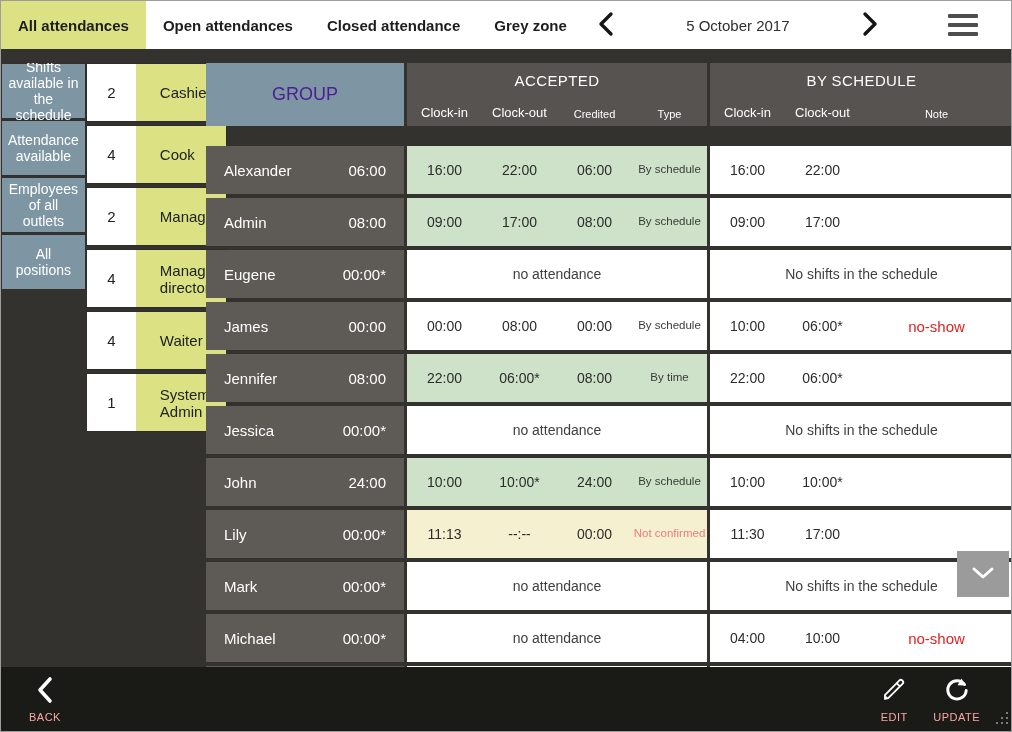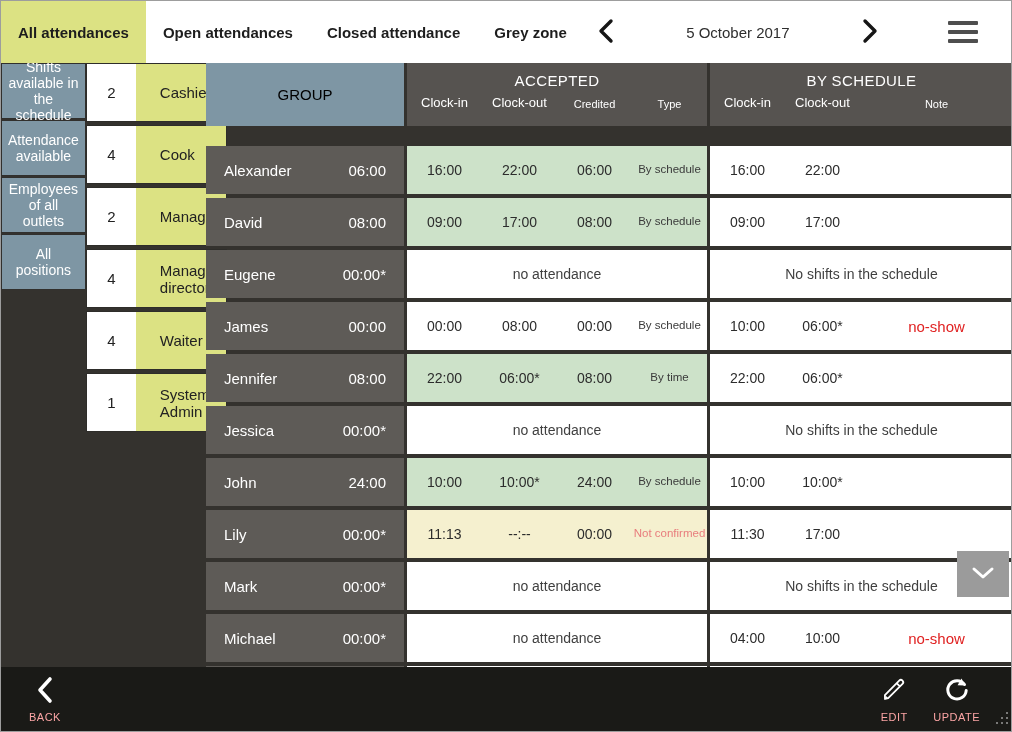--- a/index.html
+++ b/index.html
@@ -12,21 +12,21 @@
     --pending-yellow:#f5f0cf;
     --alert-red:#e02222;
     --soft-red:#e87d7d;
     --bottom-dark:#1a1a17;
   }
   *{box-sizing:border-box;margin:0;padding:0}
   body{width:1012px;height:732px;font-family:"Liberation Sans",sans-serif;background:#fff;overflow:hidden}
   .window{position:relative;width:1012px;height:732px;border:1px solid #9d9d9d;background:var(--gap-dark);overflow:hidden}
 
   
-  .topbar{position:absolute;top:0;left:0;right:0;height:62px;background:#fff;display:flex;align-items:stretch}
+  .topbar{position:absolute;top:0;left:0;right:0;height:48px;background:#fff;display:flex;align-items:stretch}
   .tabs{display:flex}
   .tab{display:flex;align-items:center;padding:0 17px;font-size:15px;font-weight:bold;color:#1d1d1d;cursor:pointer;white-space:nowrap}
   .tab.active{background:var(--accent-yellow)}
   .date-nav{display:flex;align-items:center;margin-left:6px}
   .nav-chevron{background:none;border:none;padding:4px 6px;cursor:pointer;display:flex;align-items:center}
   .date-label{width:232px;text-align:center;font-size:15px;color:#2e2e2e}
   .icon-btn{background:none;border:none;cursor:pointer;display:flex;flex-direction:column;justify-content:center;align-items:center}
   .menu-btn{margin-left:62px;gap:5px}
   .menu-btn i{display:block;width:30px;height:4px;background:#4e4e4e;border-radius:1px}
 
@@ -35,24 +35,24 @@
   .sidebar{width:202px;flex:0 0 202px;display:flex;flex-direction:row}
   .filter-btn{height:56px;margin-bottom:1px;background:var(--filter-blue);border:1px solid #31302d;color:#fff;
               display:flex;align-items:center;justify-content:center;text-align:center;font-size:14px;padding:0 6px;cursor:pointer}
   .position-row{height:59px;margin-bottom:3px;display:flex;cursor:pointer;border:1px solid #2e2d2a}
   .pos-count{width:49px;background:#fff;display:flex;align-items:center;justify-content:center;font-size:15px;color:#222}
   .pos-label{flex:1;background:var(--accent-yellow);display:flex;align-items:center;padding-left:24px;font-size:15px;color:#222}
 
   .table{flex:1;margin-left:3px;display:flex;flex-direction:column}
   .grid3{display:grid;grid-template-columns:198px 300px 303px;column-gap:3px}
   .thead{height:63px}
-  .group-head{background:var(--filter-blue);color:#000000;display:flex;align-items:center;justify-content:center;font-size:15px}
+  .group-head{background:var(--filter-blue);color:#4c1d95;display:flex;align-items:center;justify-content:center;font-size:18px}
   .sec-head{background:var(--header-dark);color:#fff;display:flex;flex-direction:column}
   .sec-title{text-align:center;padding-top:9px;font-size:15px;letter-spacing:.4px}
-  .sec-cols{flex:1;display:grid;align-items:end;padding-bottom:16px}
+  .sec-cols{flex:1;display:grid;align-items:end;padding-bottom:6px}
   .acc-cols{grid-template-columns:repeat(4,1fr)}
   .sched-cols{grid-template-columns:75px 75px 1fr}
   .sec-cols span{text-align:center;font-size:13px}
   .sec-cols span.small{font-size:11px}
 
   .rows{flex:1;margin-top:20px;display:flex;flex-direction:column;gap:4px;overflow:hidden}
   .t-row{flex:0 0 48px}
   .t-row.partial{flex:0 0 18px}
   .cell{height:100%}
   .group-cell{background:var(--row-dark);color:#fff;display:flex;align-items:center;justify-content:space-between;padding:0 18px;font-size:15px}
@@ -223,21 +223,21 @@
         <span>16:00</span>
         <span>22:00</span>
         <span class="note"></span>
       </div>
 
     </div>
   </div>
 
   <div class="t-row grid3">
     <div class="cell group-cell">
-      <span>David</span>
+      <span>Admin</span>
       <span>08:00</span>
     </div>
     <div class="cell acc-cell green">
       <div class="times acc-times">
         <span>09:00</span>
         <span>17:00</span>
         <span>08:00</span>
         <span class="type">By schedule</span>
       </div>
 

